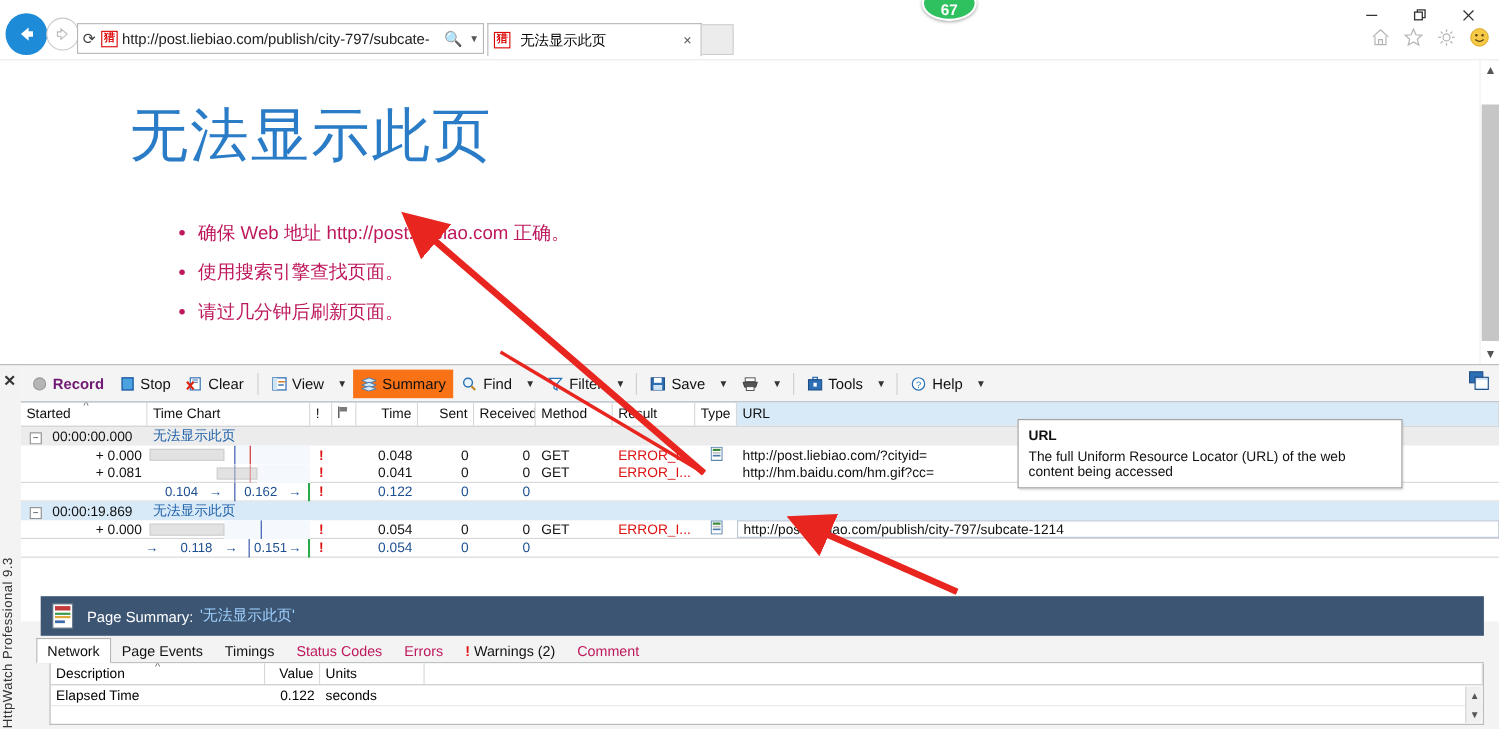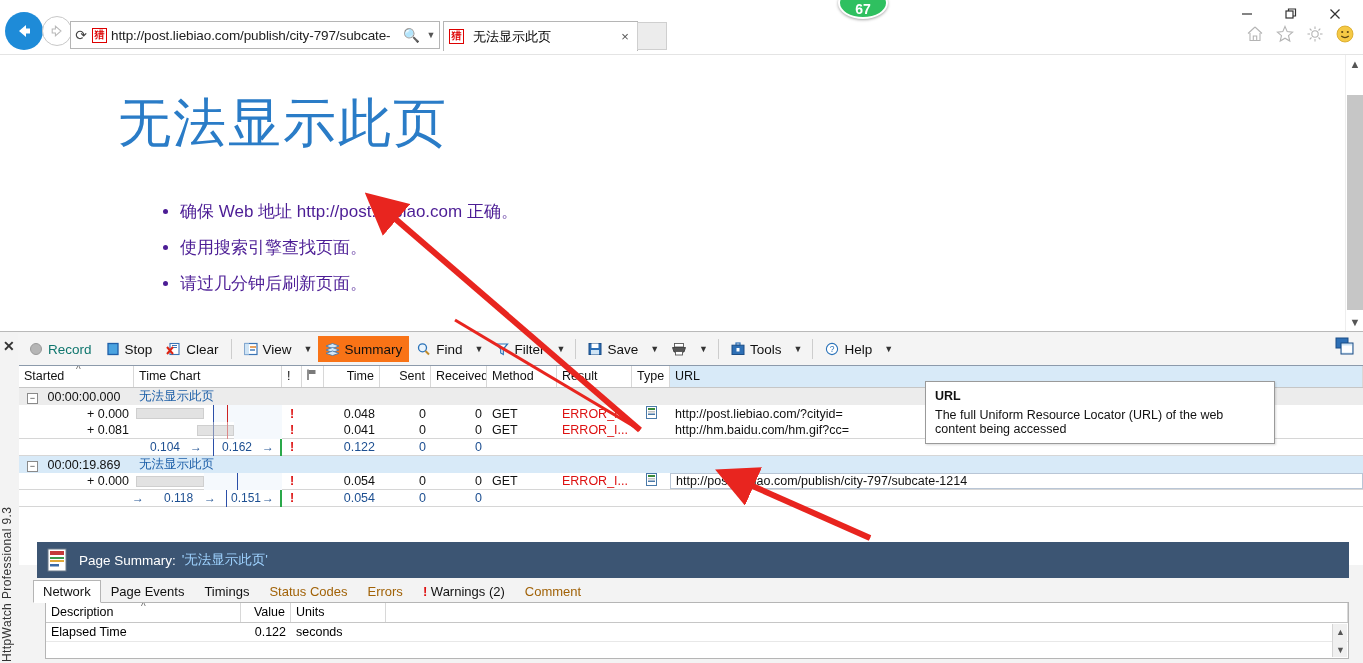--- a/index.html
+++ b/index.html
@@ -70,21 +70,21 @@
   
   .page-area{
     position:absolute; left:0; top:55px; width:1345px; height:275px; background:#fff; overflow:hidden;
   }
   .err-title{
     position:absolute; left:118px; top:33px;
     font-size:53px; color:#2a7cc7; font-weight:normal; letter-spacing:2px;
   }
   .err-list{ position:absolute; left:140px; top:130px; }
   .err-list li{
-    font-size:17px; color:#4c1d95; margin-bottom:14px; list-style:disc; line-height:1.3;
+    font-size:17px; color:#be185d; margin-bottom:14px; list-style:disc; line-height:1.3;
   }
 
   
   .br-scroll{
     position:absolute; right:0; top:55px; width:18px; height:276px; background:#fff;
     border-left:1px solid #eee;
   }
   .br-scroll .arr{ position:absolute; left:0; width:18px; height:18px; display:flex; align-items:center; justify-content:center; color:#555; font-size:11px; cursor:pointer;}
   .br-scroll .arr.up{ top:0; }
   .br-scroll .arr.dn{ bottom:0; }
@@ -105,21 +105,21 @@
   }
 
   .toolbar{
     position:absolute; left:18px; top:1px; right:0; height:32px;
     background:#f4f4f4; display:flex; align-items:center; padding-left:4px; gap:0;
   }
   .tb-item{
     display:flex; align-items:center; gap:5px; padding:3px 7px; font-size:13.5px; color:#111;
     cursor:pointer; white-space:nowrap; height:26px;
   }
-  .tb-item.disabled{ color:#0f766e; cursor:default; }
+  .tb-item.disabled{ color:#701a75; cursor:default;font-weight:bold; }
   .tb-item.active{ background:#f97316; }
   .tb-caret{ padding:3px 5px; font-size:9px; color:#333; cursor:pointer; }
   .tb-sep{ width:1px; height:20px; background:#cdcdcd; margin:0 5px; }
   .tb-right{ position:absolute; right:8px; top:5px; width:20px; height:20px; cursor:pointer; }
 
   
   .grid{
     position:absolute; left:19px; top:33px; right:0; height:200px;
     background:#fff; border-top:1px solid #8c9aab;
   }
@@ -177,21 +177,21 @@
 
   
   .btabs{
     position:absolute; left:33px; top:248px; right:14px; height:23px;
     border-bottom:1px solid #b5b5b5; display:flex; align-items:flex-end; font-size:13px;
   }
   .btab{
     padding:3px 9px 3px 9px; border:1px solid transparent; cursor:pointer; color:#111; position:relative; top:1px;
   }
   .btab.active{ background:#fff; border:1px solid #b5b5b5; border-bottom:1px solid #fff; }
-  .btab.dim{ color:#a16207; }
+  .btab.dim{ color:#be185d; }
   .btab .warn{ color:#d11; font-weight:bold; }
 
   
   .bgrid{
     position:absolute; left:33px; top:271px; right:14px; bottom:4px;
     background:#fff; border:1px solid #b5b5b5; border-top:none;margin-left:12px;
   }
   .bhead{ display:flex; height:20px; border-bottom:1px solid #c6c6c6; font-size:12.5px; }
   .bh{ border-right:1px solid #d8d8d8; padding:2px 5px; position:relative; white-space:nowrap; overflow:hidden; }
   .bh.num{ text-align:right; }

